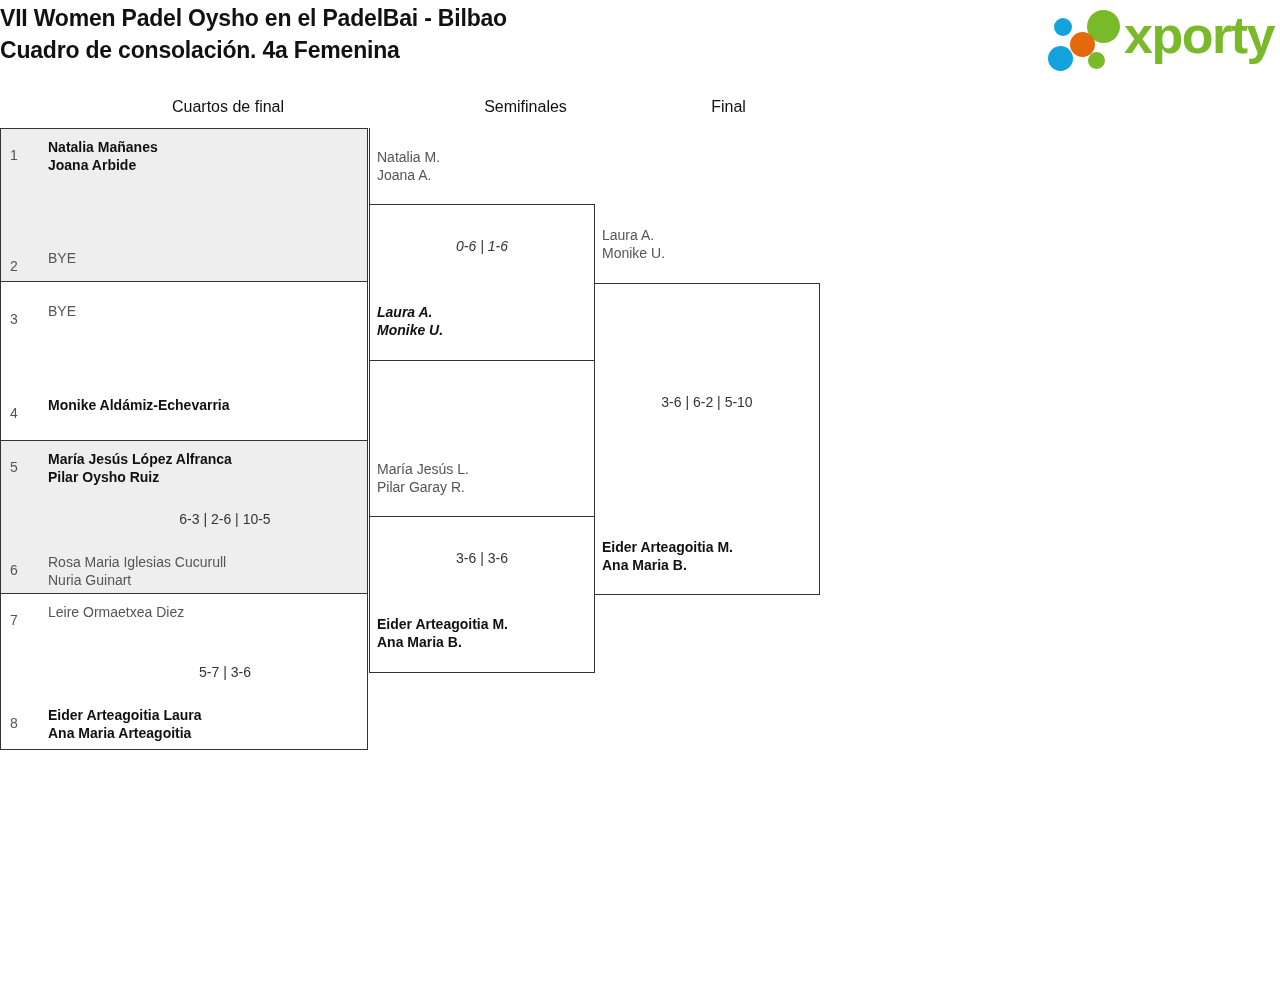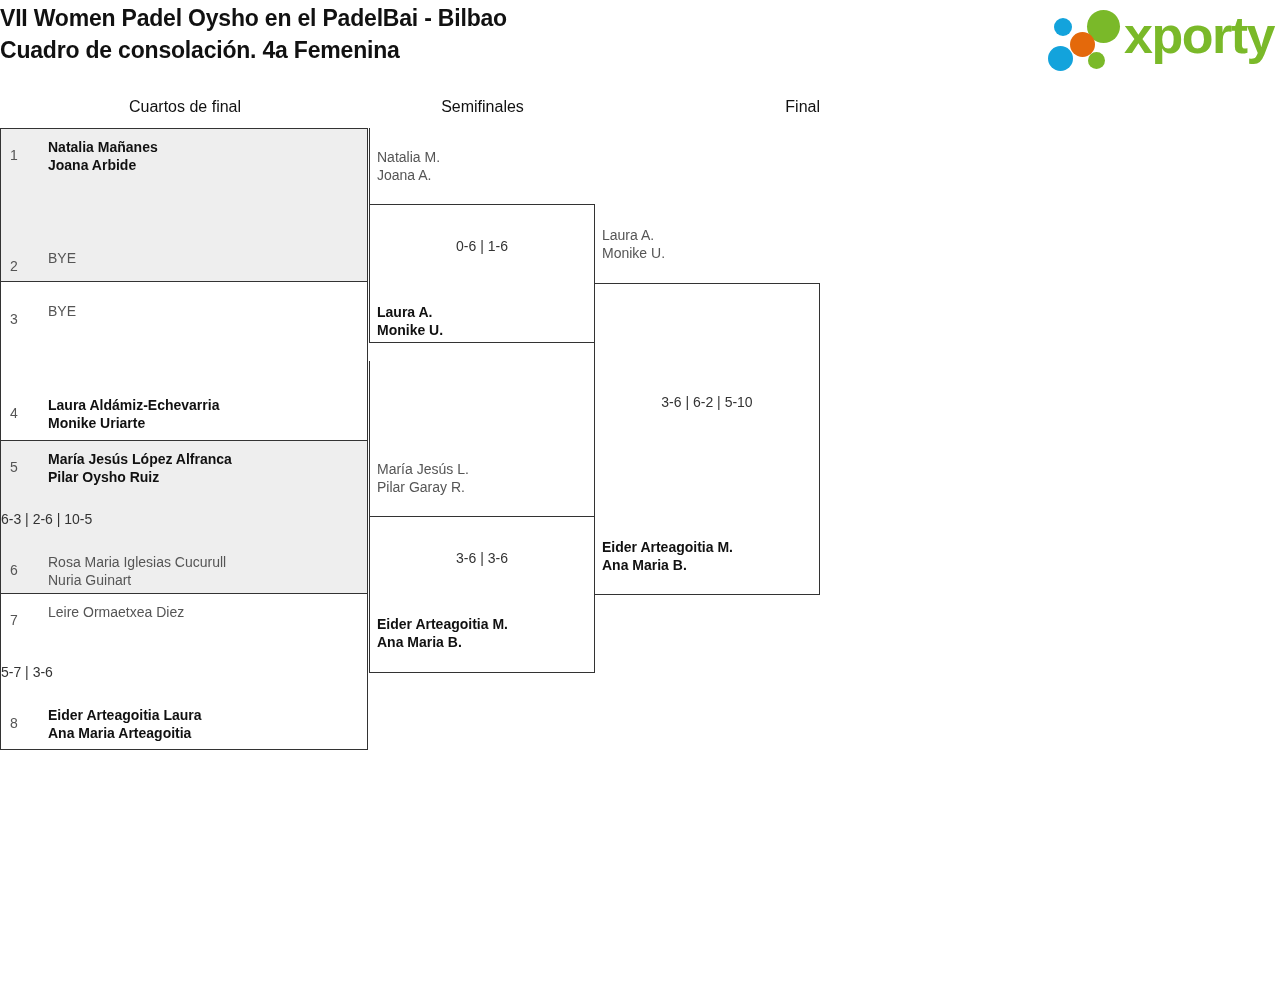--- a/index.html
+++ b/index.html
@@ -33,25 +33,25 @@
   #dot-green-sm{left:42px;top:44px;width:17px;height:17px;background:#7AB929;}
   #logo-word{
     position:absolute;left:78px;top:-2px;
     font-size:52px;font-weight:bold;color:#7AB929;
     letter-spacing:-1.5px;line-height:62px;
   }
 
   
   .round-head{
     position:absolute;font-size:16px;color:#111;
-    text-align:center;line-height:20px;
+    text-align:center;line-height:20px;margin-left:43px;
   }
   #head-qf{left:0px;top:97px;width:370px;}
   #head-sf{left:370px;top:97px;width:225px;}
-  #head-f {left:595px;top:97px;width:225px;text-align:right;}
+  #head-f {left:573px;top:97px;width:225px;}
 
   
   #bracket{position:absolute;left:0px;top:128px;width:830px;height:630px;}
 
   
   .qf-block{
     position:absolute;left:0px;width:368px;
     border:1px solid #333;
     box-sizing:border-box;
   }
@@ -64,22 +64,22 @@
     width:26px;flex:0 0 26px;text-align:center;
     font-size:14px;color:#555;line-height:18px;
     padding-top:9px;box-sizing:border-box;
   }
   .names{flex:1 1 auto;font-size:14px;line-height:18px;padding-top:1px;}
   .names .nm{display:block;white-space:nowrap;padding-left:21px;}
   .winner .nm{color:#111;font-weight:bold;}
   .loser  .nm{color:#555;font-weight:normal;}
   .bye    .nm{color:#555;font-weight:normal;}
   .qf-score{
-    position:absolute;left:0;width:368px;text-align:left;
-    font-size:14px;color:#333;line-height:18px;
+    position:absolute;left:0;width:368px;text-align:center;
+    font-size:14px;color:#333;line-height:18px;padding-left:40px;
   }
 
   
   .match-box{
     position:absolute;border:1px solid #333;
     box-sizing:border-box;background:#ffffff;
   }
   .stub{position:absolute;border-left:1px solid #333;box-sizing:border-box;}
   .adv-names{
     position:absolute;font-size:14px;line-height:18px;
@@ -139,22 +139,21 @@
     <div class="qf-row bye" style="top:19px;">
       <span class="seed">3</span>
       <span class="names">
         <span class="nm">BYE</span>
       </span>
     </div>
     <div class="qf-score" style="top:70px;"></div>
     <div class="qf-row winner" style="top:113px;">
       <span class="seed">4</span>
       <span class="names">
-        <span class="nm">Laura Aldámiz-Echevarria</span>
-        <span class="nm">Monike Uriarte</span>
+        <span class="nm">Monike Aldámiz-Echevarria</span>
       </span>
     </div>
   </div>
 
   <div class="qf-block shaded" style="top:312px;height:154px;">
     <div class="qf-row winner" style="top:8px;">
       <span class="seed">5</span>
       <span class="names">
         <span class="nm">María Jesús López Alfranca</span>
         <span class="nm">Pilar Oysho Ruiz</span>
@@ -186,21 +185,21 @@
       </span>
     </div>
   </div>
 
   <div class="stub" style="left:369px;top:0px;width:1px;height:77px;"></div>
   <div class="adv-names loser" style="left:377px;top:20px;width:210px;">
     <span class="nm">Natalia M.</span>
     <span class="nm">Joana A.</span>
   </div>
 
-  <div class="match-box" style="left:369px;top:76px;width:226px;height:139px;">
+  <div class="match-box" style="left:369px;top:76px;width:226px;height:157px;font-style:italic;">
     <div class="box-score" style="left:0px;top:32px;width:224px;">0-6 | 1-6</div>
     <div class="adv-names winner" style="left:7px;top:98px;width:212px;">
       <span class="nm">Laura A.</span>
       <span class="nm">Monike U.</span>
     </div>
   </div>
 
   <div class="stub" style="left:369px;top:233px;width:1px;height:155px;"></div>
 
   <div class="adv-names loser" style="left:377px;top:332px;width:210px;">

